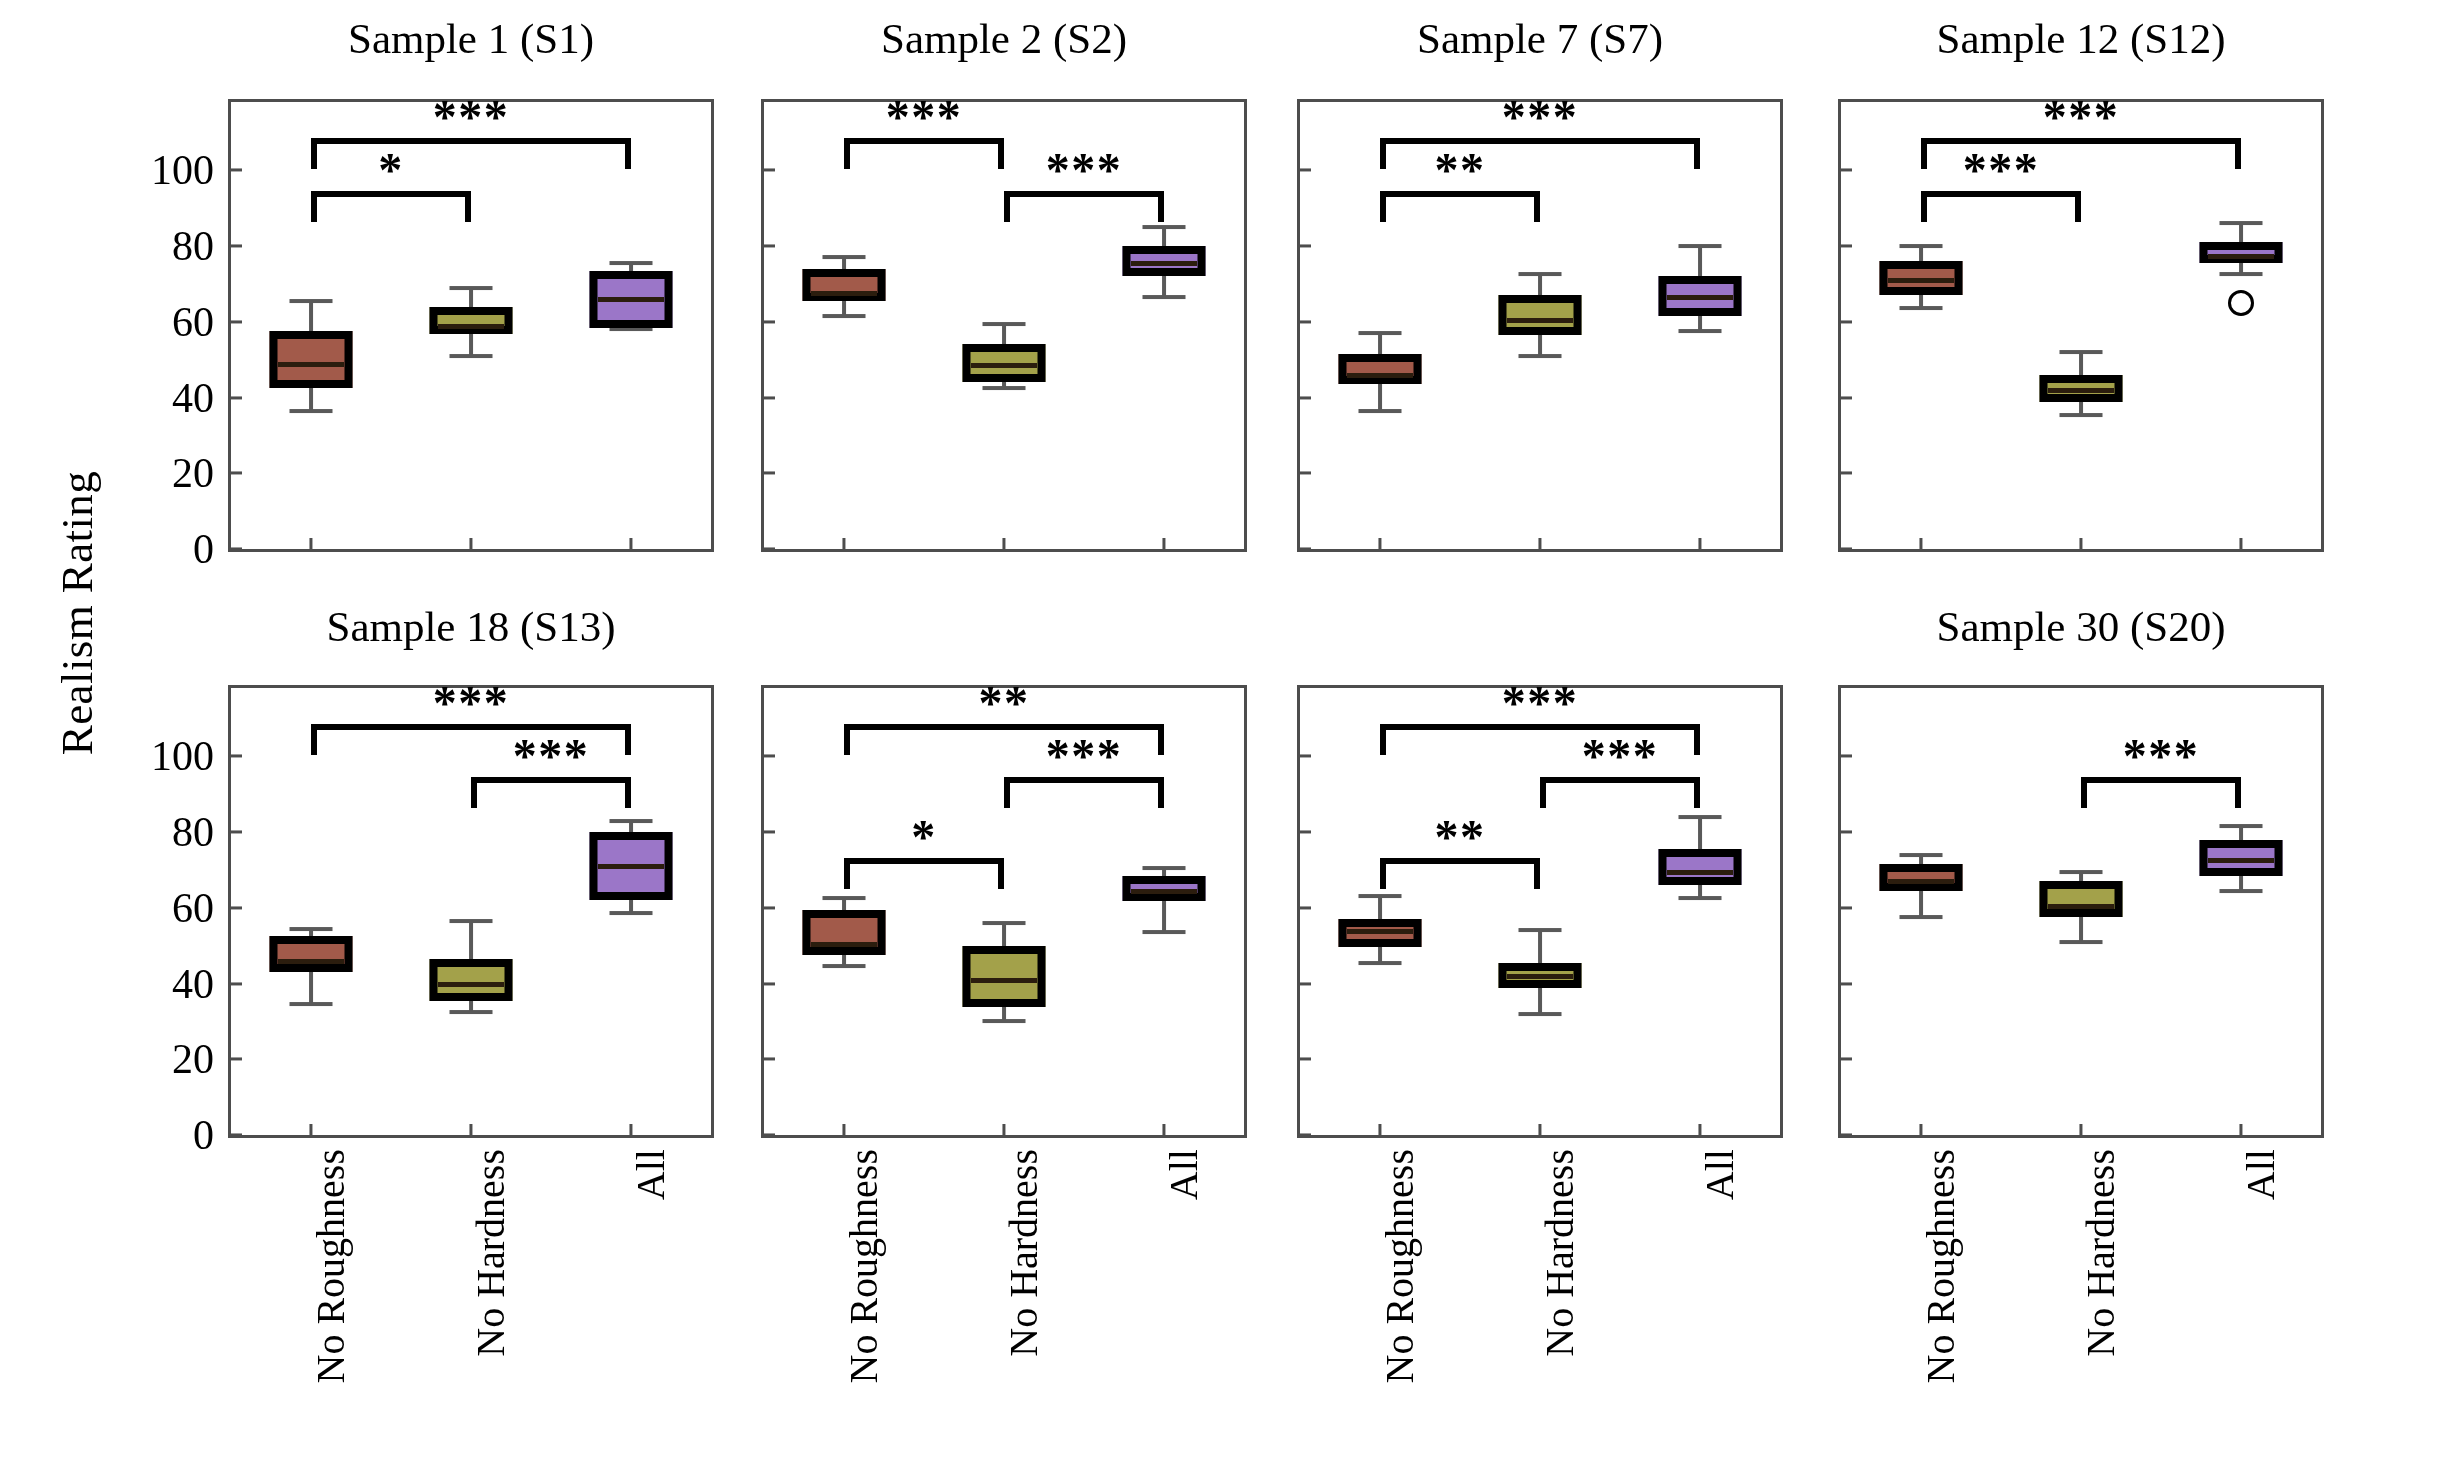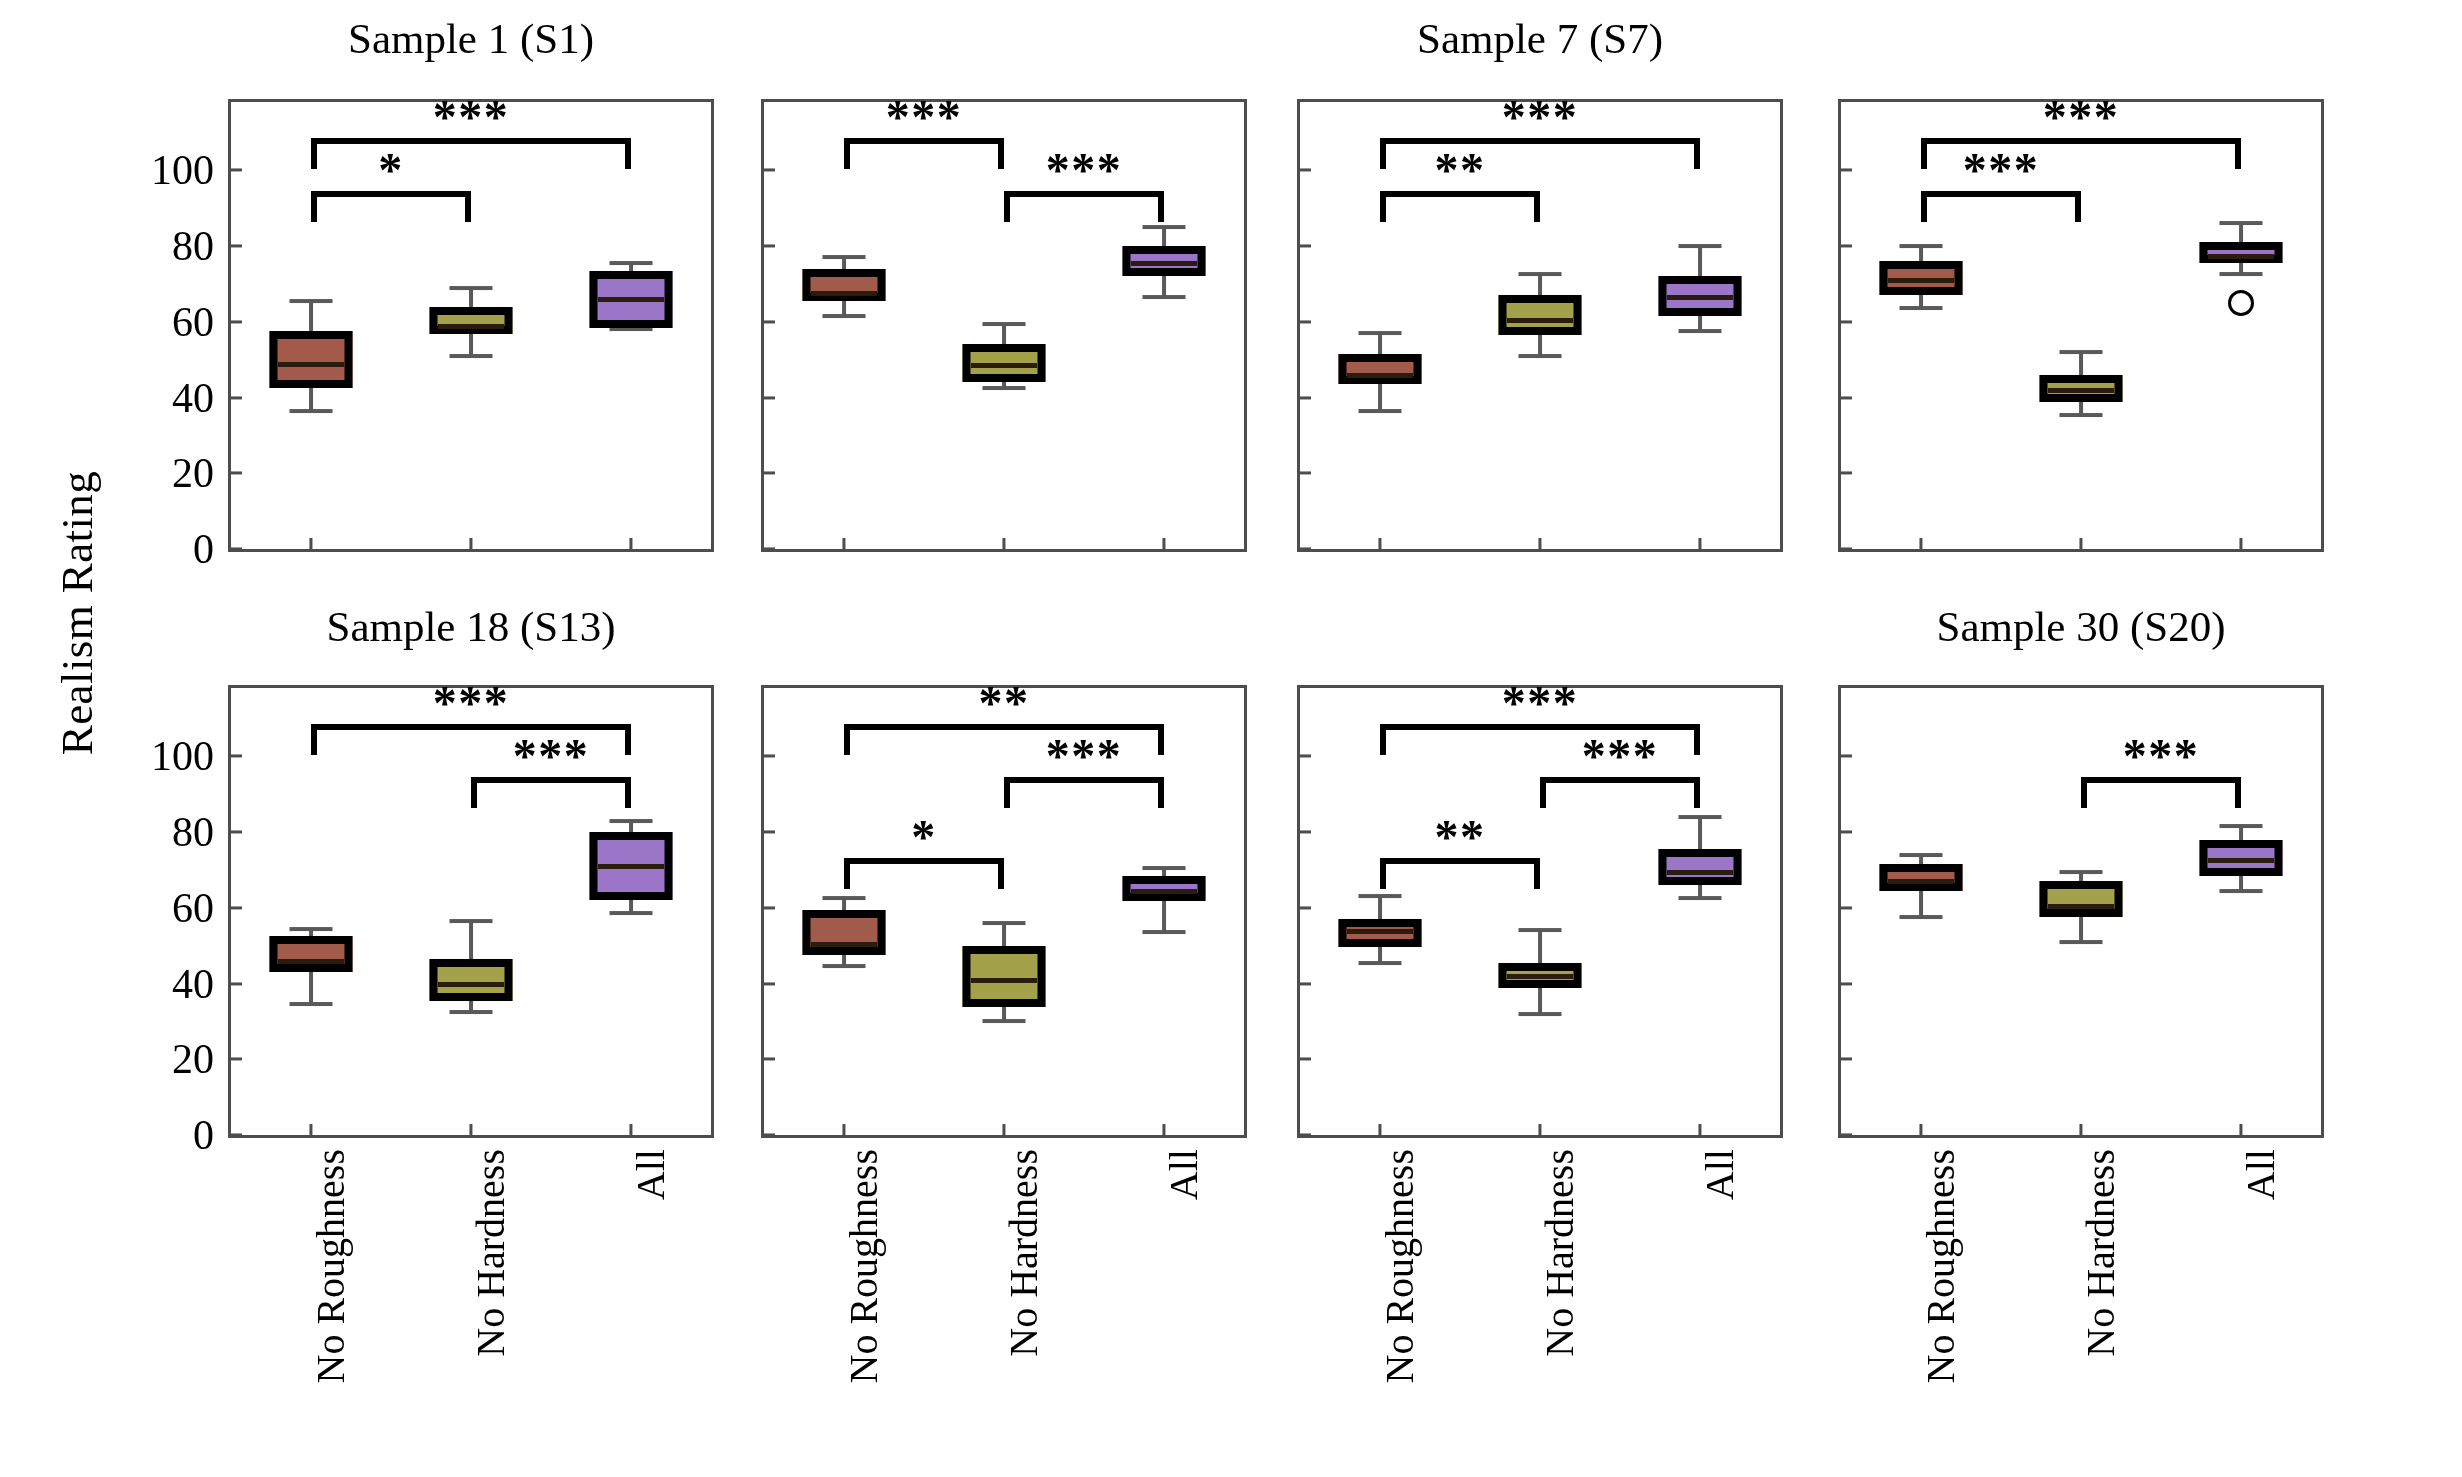--- a/index.html
+++ b/index.html
@@ -158,20 +158,21 @@
           <div class="sig" style="left: 80px; top: 89px; width: 160px; height: 31px;">
             <div class="sig-top" style="left: 0px; right: 0px; top: 0px;"></div>
             <div class="sig-l" style="left: 0px; top: 0px; height: 31px;"></div>
             <div class="sig-r" style="right: 0px; top: 0px; height: 31px;"></div>
             <div class="sig-star" style="left: 0px; right: 0px;">*</div>
           </div>
         </div>
       </div>
     </div>
     <div class="panel" style="left: 761px; top: 14px; width: 486px; height: 878px;">
+      <div class="panel-title">Sample  2 (S2)</div>
       <div class="axes" style="top: 85px; height: 453px; border-color: rgb(77, 77, 77);">
         <div class="plotarea">
           <div class="ytickmark" style="top: 447px; background: rgb(77, 77, 77);"></div>
           <div class="ytickmark" style="top: 371px; background: rgb(77, 77, 77);"></div>
           <div class="ytickmark" style="top: 296px; background: rgb(77, 77, 77);"></div>
           <div class="ytickmark" style="top: 220px; background: rgb(77, 77, 77);"></div>
           <div class="ytickmark" style="top: 144px; background: rgb(77, 77, 77);"></div>
           <div class="ytickmark" style="top: 68px; background: rgb(77, 77, 77);"></div>
           <div class="xtickmark" style="left: 80px; background: rgb(77, 77, 77);"></div>
           <div class="xtickmark" style="left: 240px; background: rgb(77, 77, 77);"></div>
@@ -255,20 +256,21 @@
           <div class="sig" style="left: 80px; top: 89px; width: 160px; height: 31px;">
             <div class="sig-top" style="left: 0px; right: 0px; top: 0px;"></div>
             <div class="sig-l" style="left: 0px; top: 0px; height: 31px;"></div>
             <div class="sig-r" style="right: 0px; top: 0px; height: 31px;"></div>
             <div class="sig-star" style="left: 0px; right: 0px;">**</div>
           </div>
         </div>
       </div>
     </div>
     <div class="panel" style="left: 1838px; top: 14px; width: 486px; height: 878px;">
+      <div class="panel-title">Sample 12 (S12)</div>
       <div class="axes" style="top: 85px; height: 453px; border-color: rgb(77, 77, 77);">
         <div class="plotarea">
           <div class="ytickmark" style="top: 447px; background: rgb(77, 77, 77);"></div>
           <div class="ytickmark" style="top: 371px; background: rgb(77, 77, 77);"></div>
           <div class="ytickmark" style="top: 296px; background: rgb(77, 77, 77);"></div>
           <div class="ytickmark" style="top: 220px; background: rgb(77, 77, 77);"></div>
           <div class="ytickmark" style="top: 144px; background: rgb(77, 77, 77);"></div>
           <div class="ytickmark" style="top: 68px; background: rgb(77, 77, 77);"></div>
           <div class="xtickmark" style="left: 80px; background: rgb(77, 77, 77);"></div>
           <div class="xtickmark" style="left: 240px; background: rgb(77, 77, 77);"></div>

